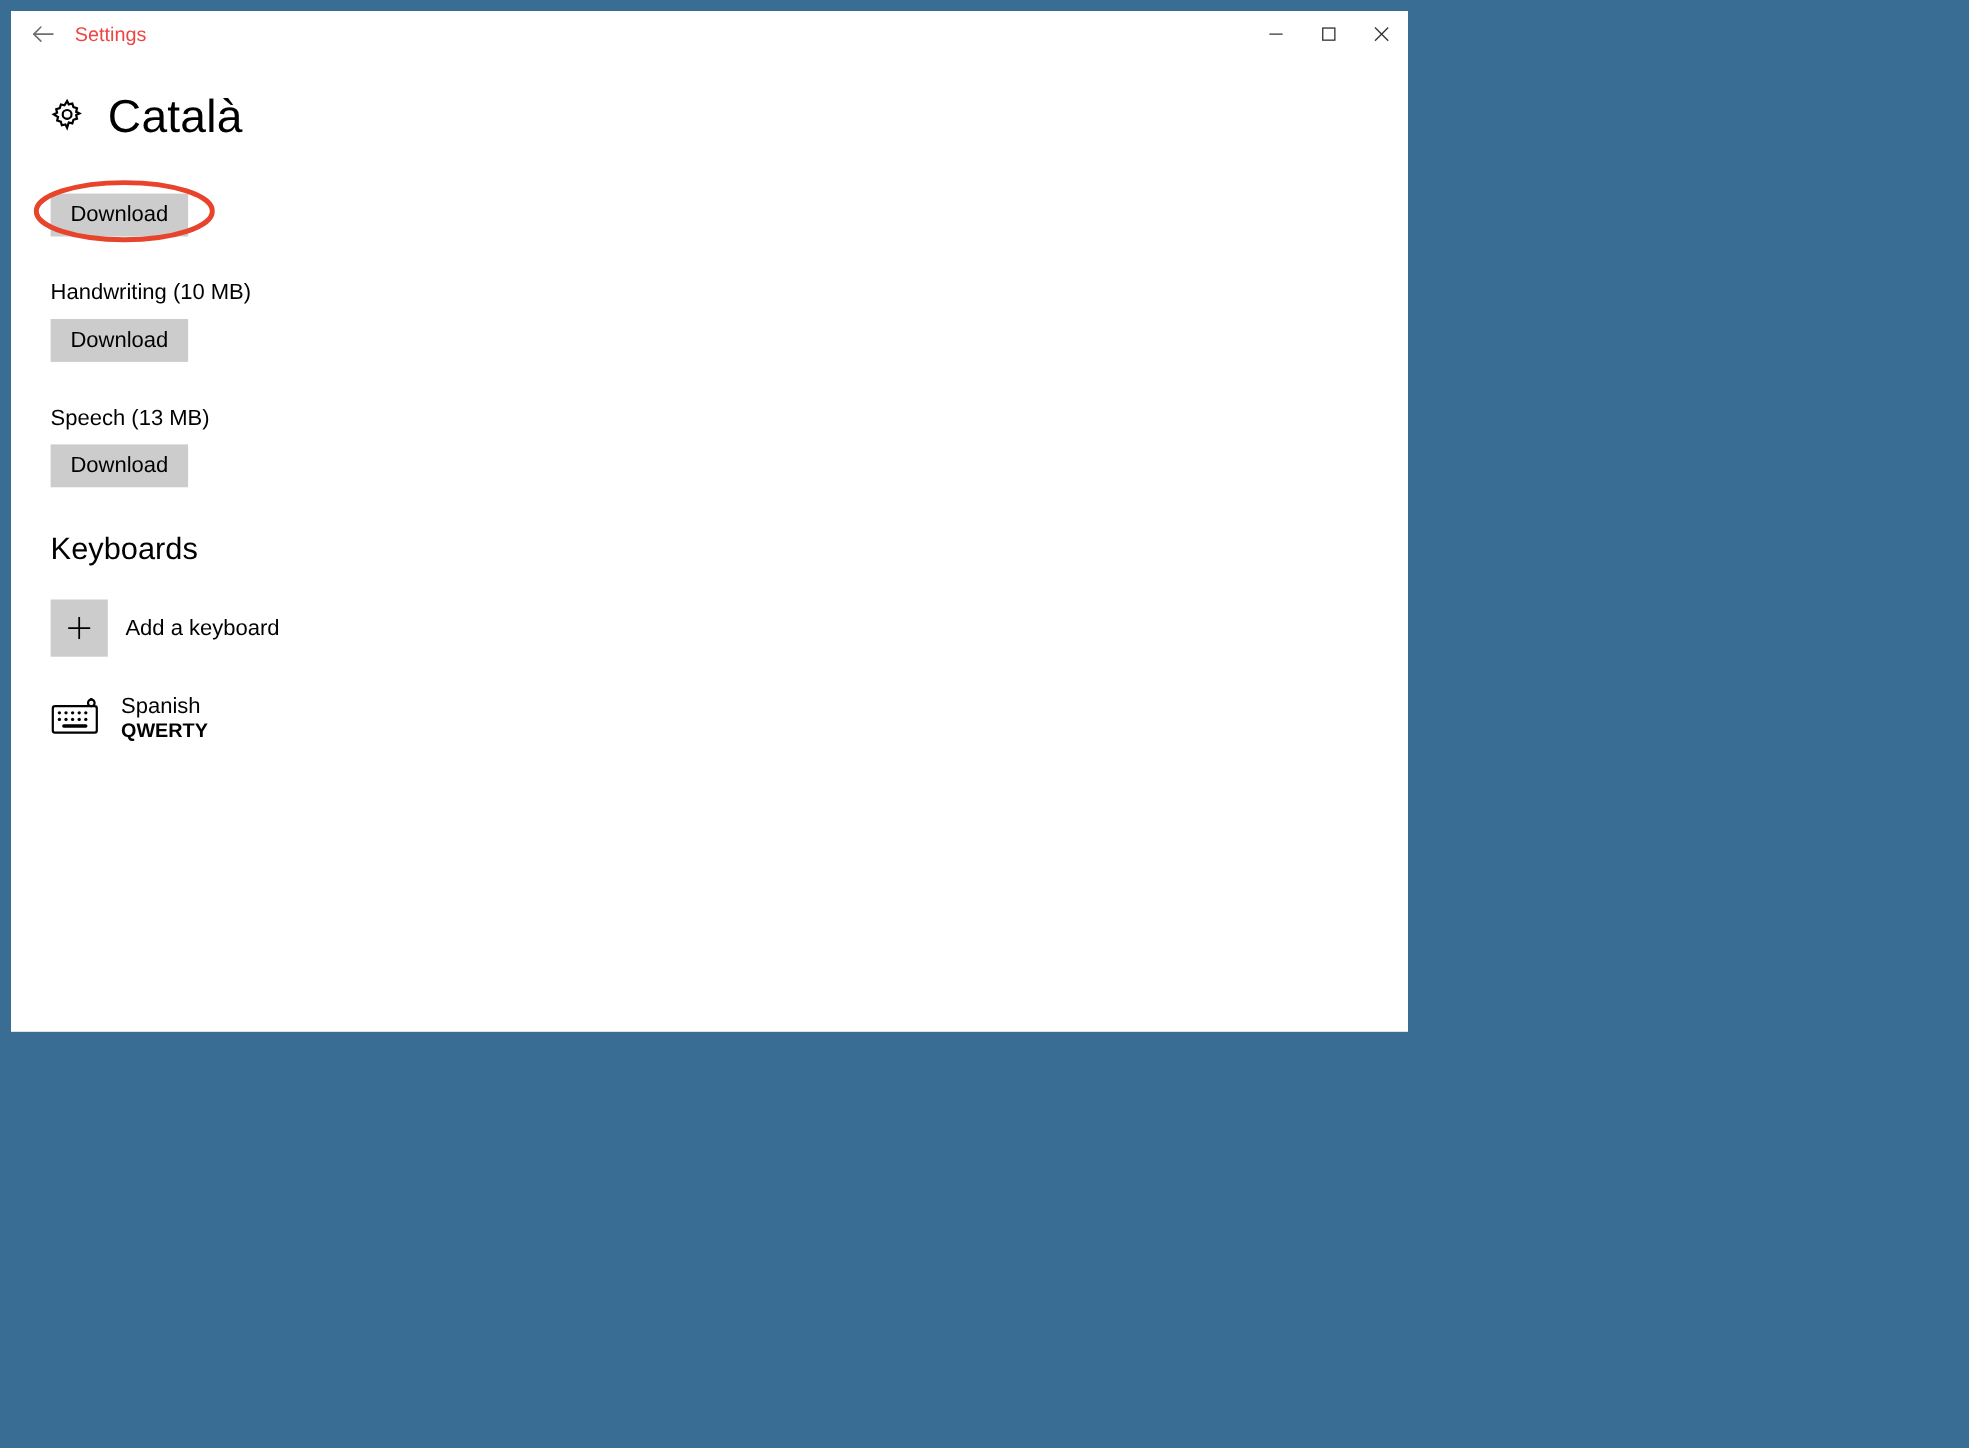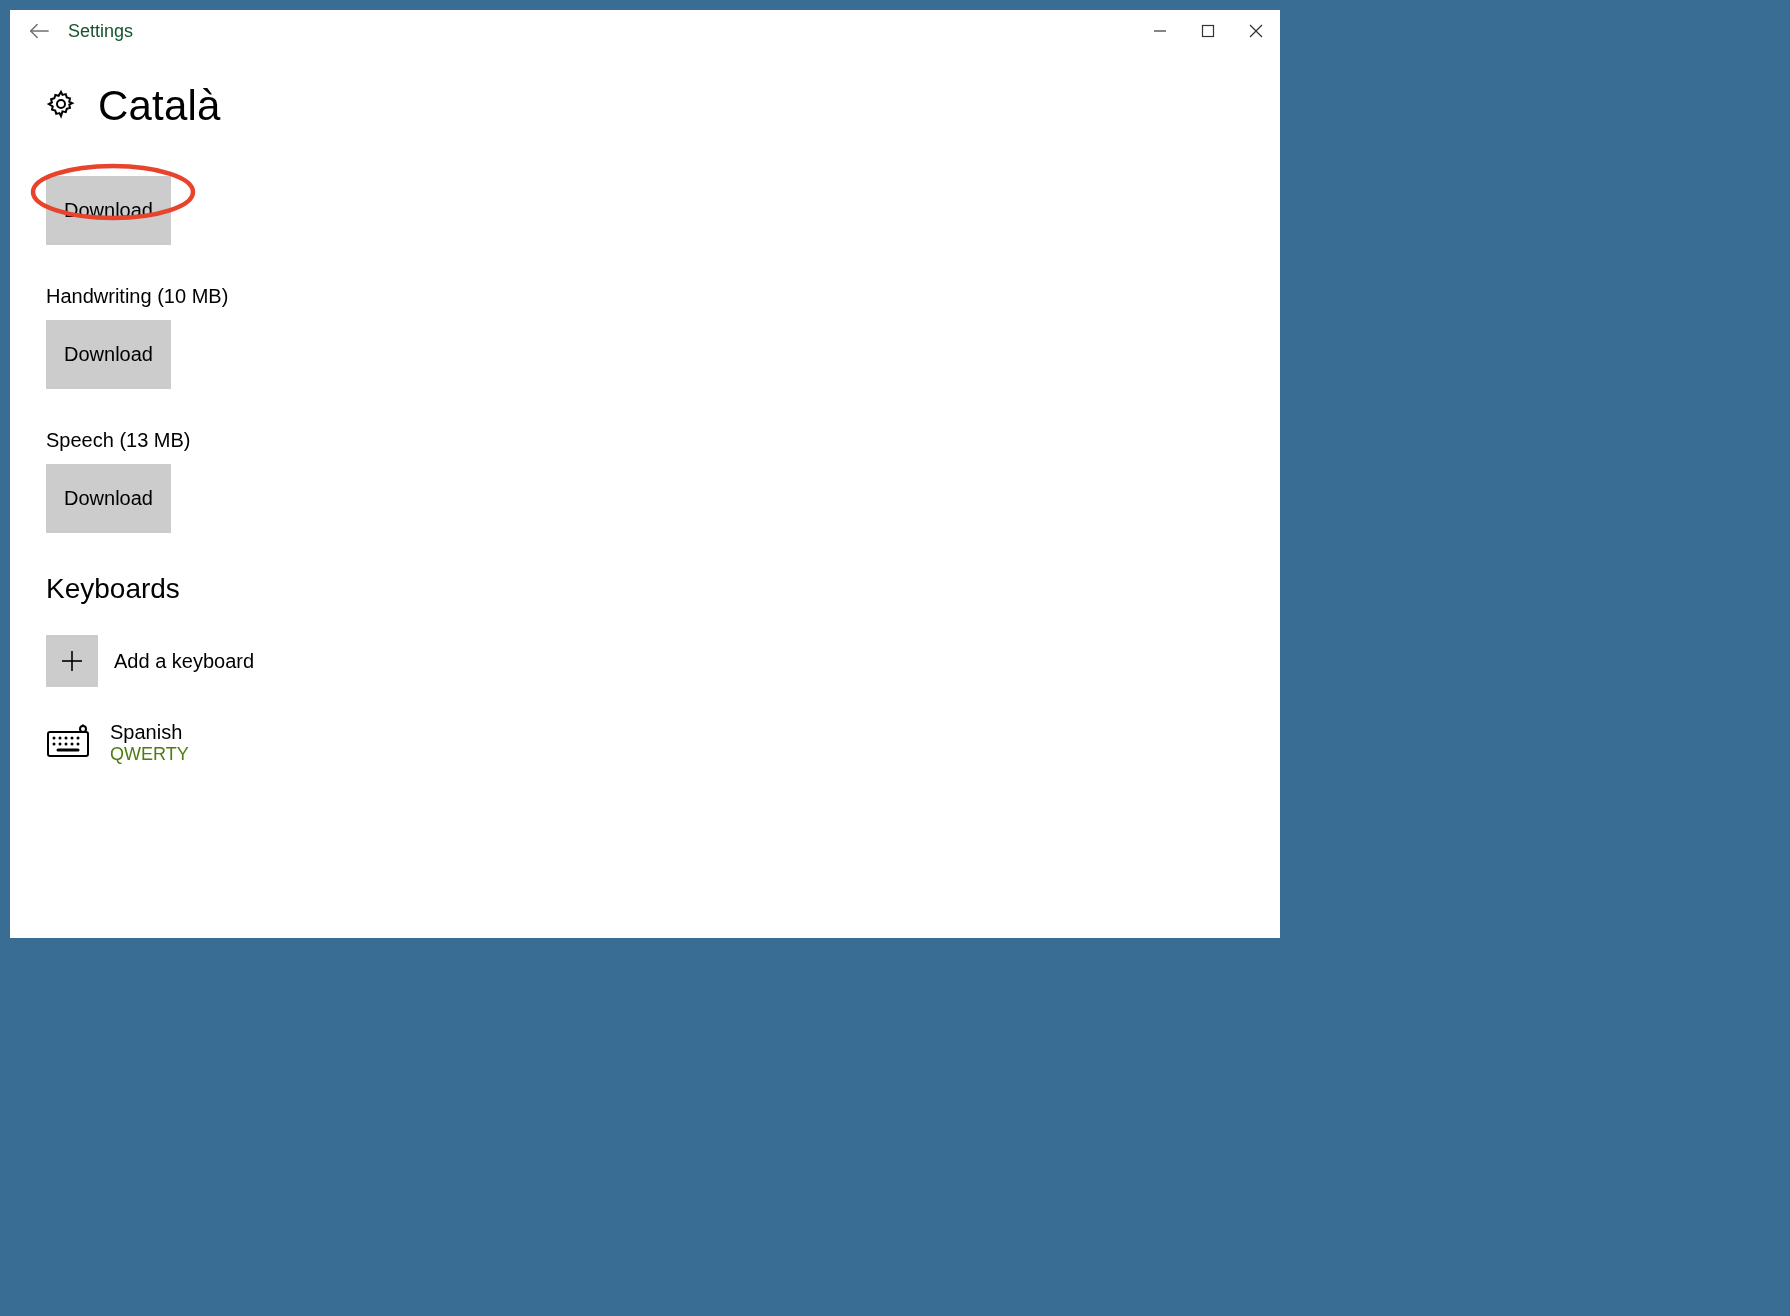--- a/index.html
+++ b/index.html
@@ -16,21 +16,21 @@
     width:100%;
     height:100%;
     position:relative;
     display:flex;
     flex-direction:column;
   }
   .titlebar {
     display:flex;
     align-items:center;
     height:42px;
-    color:#14532d;
+    color:#ef4444;
     font-size:18px;
   }
   .back-btn {
     width:58px;
     display:flex;
     align-items:center;
     justify-content:center;
     height:100%;
   }
   .back-btn svg { width:22px; height:22px; stroke:#6f6f6f; }
@@ -73,21 +73,21 @@
   .option-label {
     font-size:20px;
     font-weight:400;
     margin-bottom:12px;
   }
   .download-btn {
     background:#cccccc;
     border:none;
     font-family:inherit;
     font-size:20px;
-    padding:23px 18px;
+    padding:8px 18px;
     color:#000;
     cursor:pointer;
   }
   .highlight-ellipse {
     position:absolute;
     left:-20px;
     top:-14px;
     width:175px;
     height:60px;
     pointer-events:none;
@@ -106,21 +106,21 @@
     font-size:30px;
   }
   .add-label { font-size:20px; }
   .kb-row {
     display:flex;
     align-items:center;
     gap:20px;
   }
   .kb-icon svg { width:44px; height:34px; }
   .kb-text .line1 { font-size:20px; }
-  .kb-text .line2 { font-size:18px; color:#4d7c0f; }
+  .kb-text .line2 { font-size:18px; color:#000000;font-weight:bold; }
 </style>
 </head>
 <body>
 
 <div class="window">
 
   <div class="titlebar">
     <div class="back-btn">
       <svg viewBox="0 0 24 24" fill="none" stroke-width="1.6" stroke-linecap="round" stroke-linejoin="round">
         <line x1="22" y1="12" x2="3" y2="12"></line>

